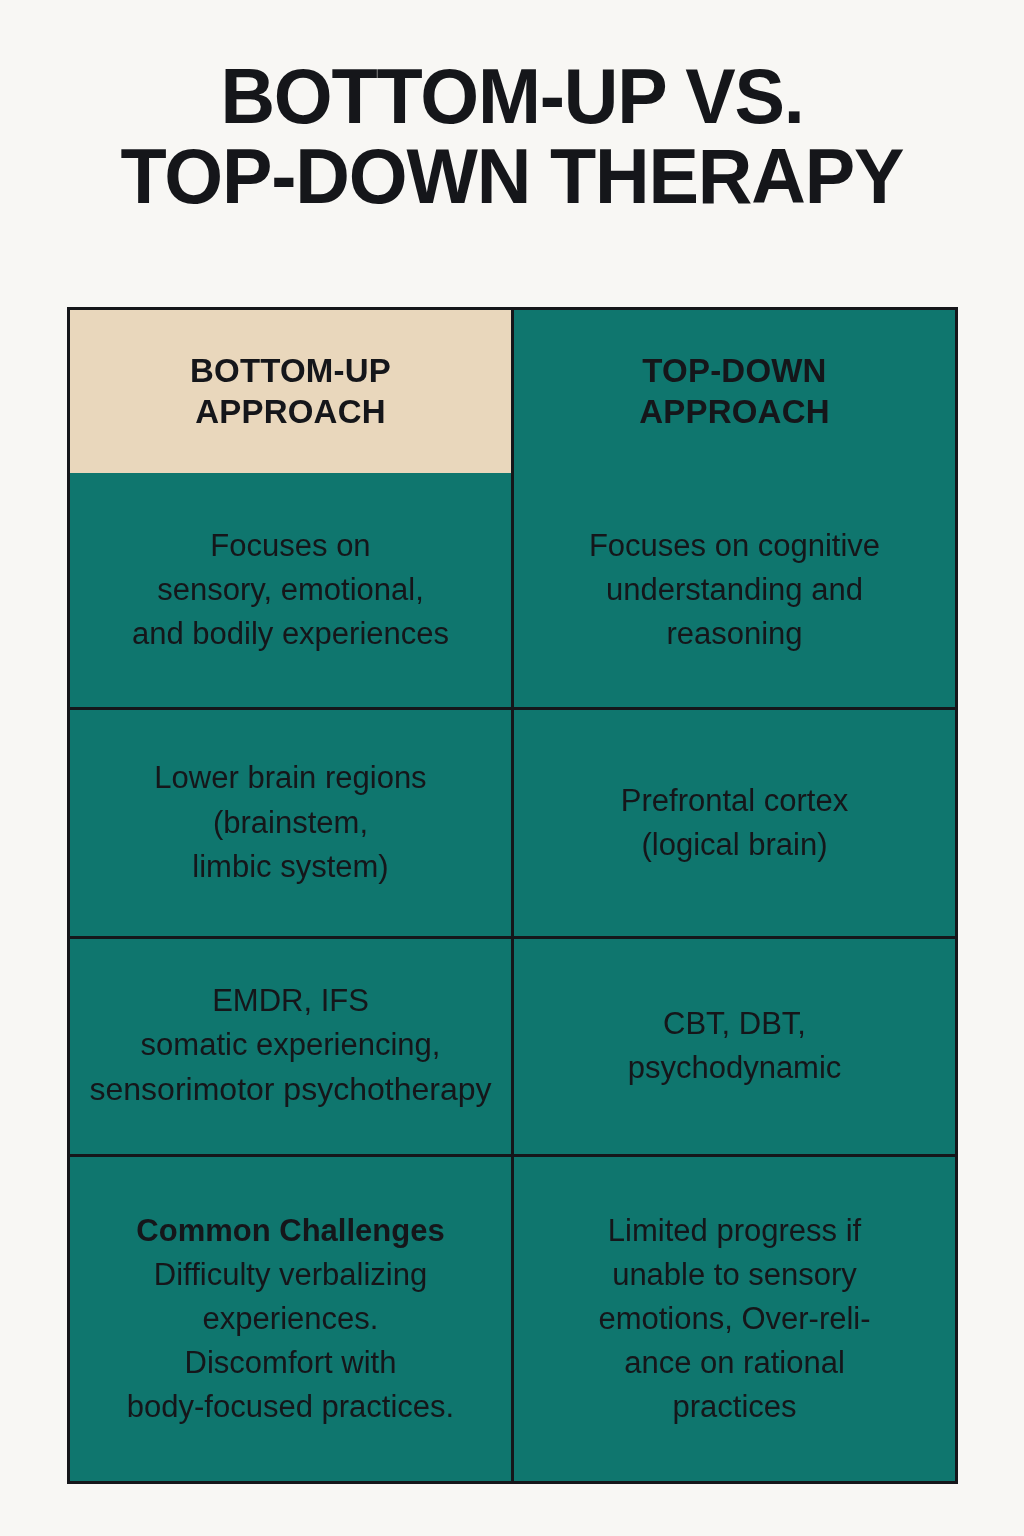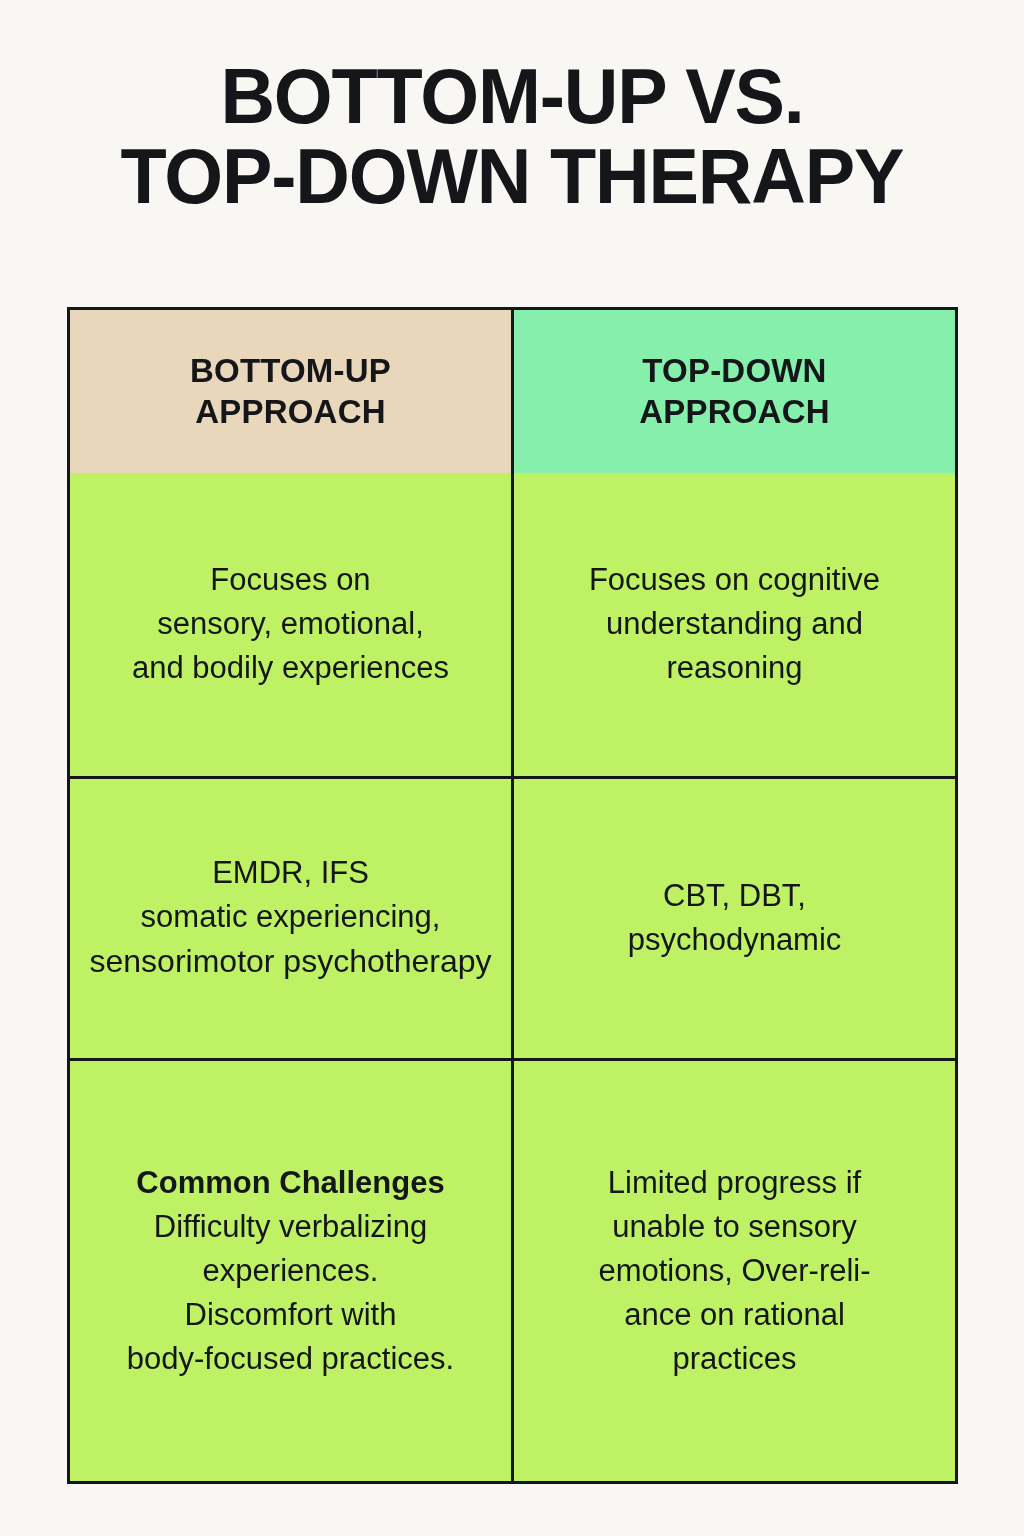--- a/index.html
+++ b/index.html
@@ -82,30 +82,30 @@
   thead th {
     height: 163px;
     font-weight: 700;
     font-size: 33px;
     line-height: 1.22;
     letter-spacing: 0.2px;
     text-transform: uppercase;
     color: #15161A;
   }
   th.head-left  { background: #E9D7BC; }
-  th.head-right { background: #86efac; }
+  th.head-right { background: #0f766e; }
   .hline { display: block; white-space: nowrap; }
 
   
   tbody td {
     font-size: 31px;
     line-height: 1.42;
     font-weight: 400;
     color: #15161A;
-    background: #bef264;
+    background: #0f766e;
   }
   .cell-text { display: block; }
   .cell-text .ln { display: block; white-space: nowrap; }
   .ln.small { font-size: 32px; }
   .ln.bold  { font-weight: 700; }
 
   tr.r1 td { height: 194px; }
   tr.r2 td { height: 189px; }
   tr.r3 td { height: 182px; }
   tr.r4 td { height: 180px; }
@@ -151,20 +151,35 @@
           </td>
           <td>
             <span class="cell-text">
               <span class="ln">Focuses on cognitive</span>
               <span class="ln">understanding and</span>
               <span class="ln">reasoning</span>
             </span>
           </td>
         </tr>
 
+        <tr class="r2">
+          <td>
+            <span class="cell-text">
+              <span class="ln">Lower brain regions</span>
+              <span class="ln">(brainstem,</span>
+              <span class="ln">limbic system)</span>
+            </span>
+          </td>
+          <td>
+            <span class="cell-text">
+              <span class="ln">Prefrontal cortex</span>
+              <span class="ln">(logical brain)</span>
+            </span>
+          </td>
+        </tr>
 
 
         <tr class="r4">
           <td>
             <span class="cell-text">
               <span class="ln">EMDR, IFS</span>
               <span class="ln">somatic experiencing,</span>
               <span class="ln small">sensorimotor psychotherapy</span>
             </span>
           </td>

